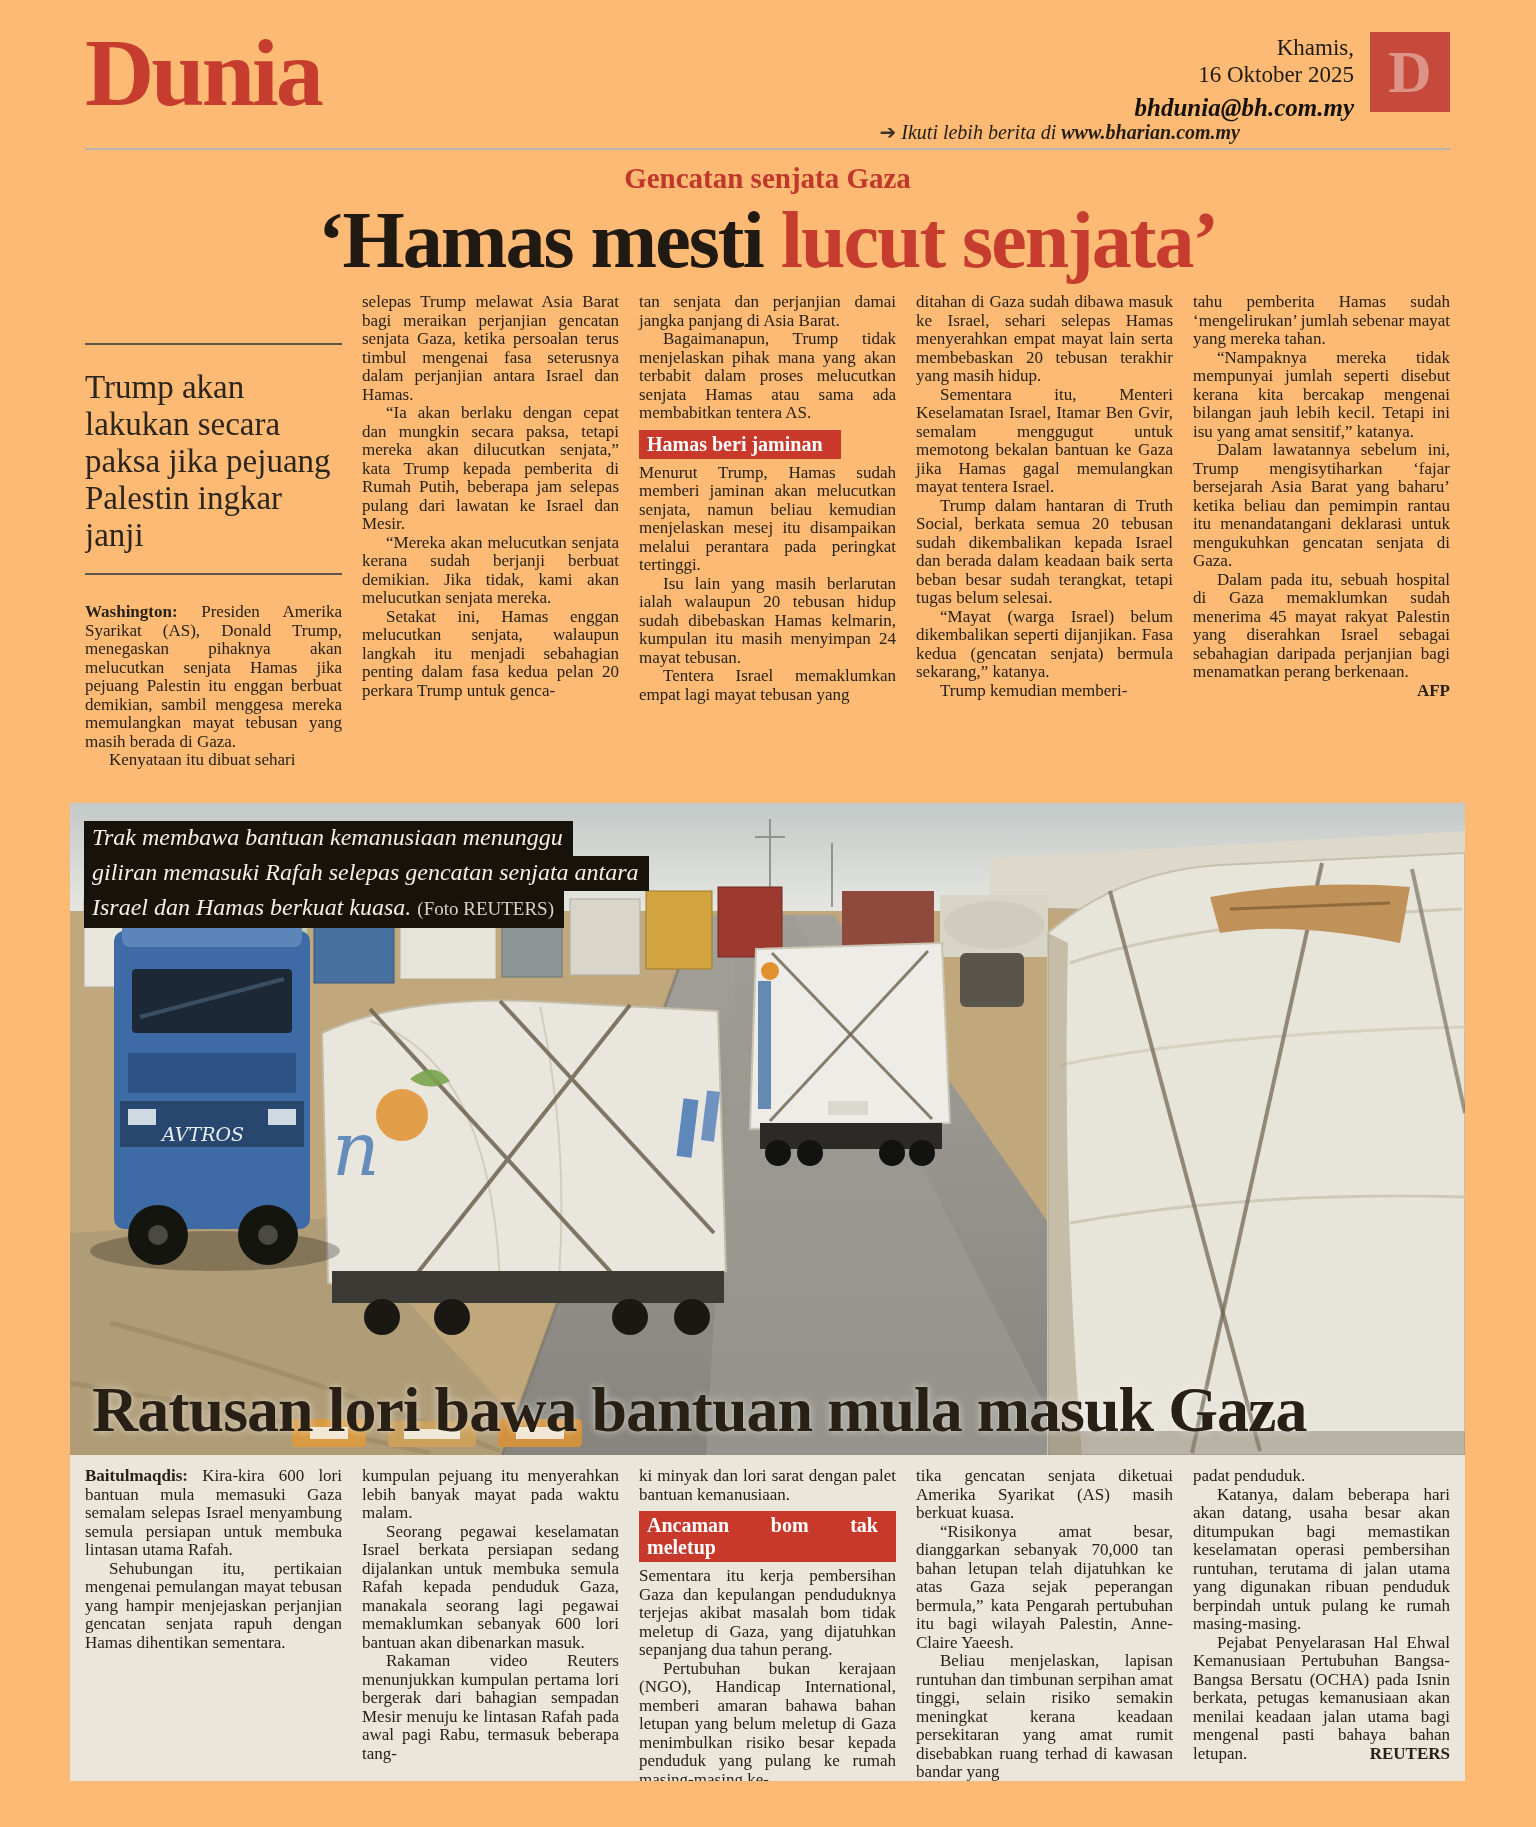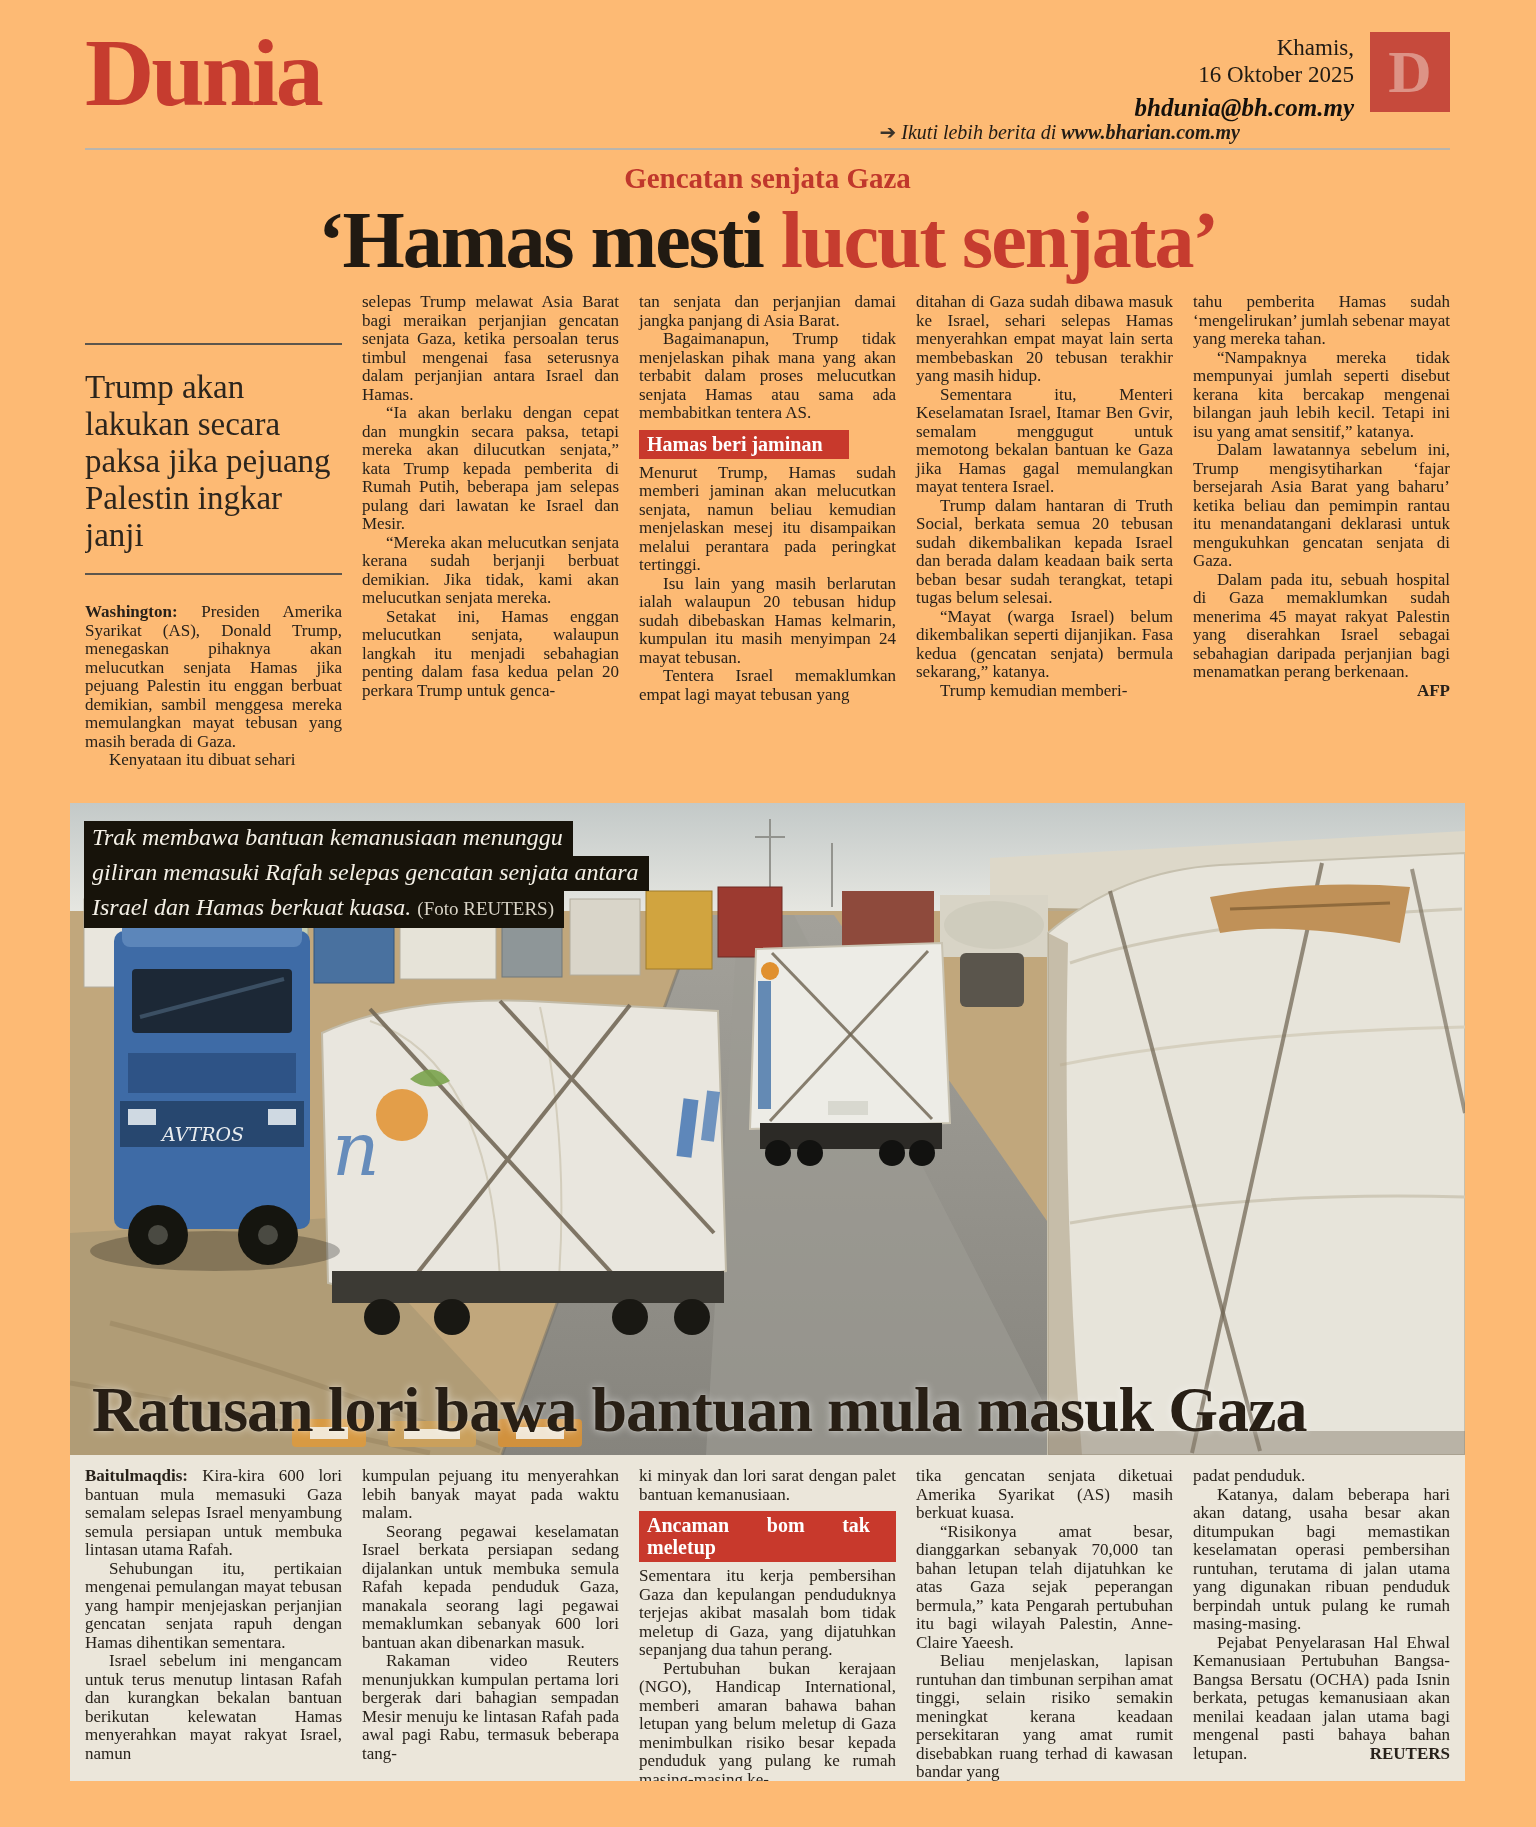--- a/index.html
+++ b/index.html
@@ -27,21 +27,21 @@
   
   .cols { display:grid; grid-template-columns:repeat(5,1fr); column-gap:20px; text-align:justify; font-size:17px; line-height:18.5px; color:#27211a; }
   .article1 { height:496px; margin-top:10px; overflow:hidden; }
   .body-p { margin:0; }
   .ind { text-indent:24px; }
   .lead { font-weight:bold; }
   .sf-rule { border-top:2px solid #5c564d; }
   .sf-top { margin-top:50px; }
   .standfirst { font-size:33px; line-height:37px; color:#2c251d; padding:24px 0 19px; text-align:left; }
   .first-after-sf { margin-top:28px; }
-  .label { display:inline-block; background:#c8392c; color:#fff; font-weight:bold; font-size:20px; line-height:22px; padding:3px 26px 4px 8px; margin:7px 0 5px; text-indent:0; }
+  .label { display:inline-block; background:#c8392c; color:#fff; font-weight:bold; font-size:20px; line-height:22px; padding:3px 18px 4px 8px; margin:7px 0 5px; text-indent:0; }
   .agency { float:right; font-weight:bold; }
 
   
   .photo { position:relative; margin:14px -15px 0; width:1395px; height:652px; overflow:hidden; }
   .photo svg { display:block; width:1395px; height:652px; }
   .caption { position:absolute; left:14px; top:18px; display:flex; flex-direction:column; align-items:flex-start; }
   .cap-line { background:#17130a; color:#f4f0e6; font-style:italic; font-size:24px; line-height:30px; padding:1px 10px 4px 8px; white-space:nowrap; }
   .credit { font-style:normal; font-size:19px; color:#d9d4c7; }
   .headline2 { position:absolute; left:22px; bottom:8px; font-size:64px; font-weight:bold; color:#281f15; letter-spacing:-1px; white-space:nowrap;
                text-shadow:0 0 9px rgba(255,255,255,.55), 0 0 2px rgba(255,255,255,.35); }
@@ -253,21 +253,20 @@
       <span class="cap-line"><span>Israel dan Hamas berkuat kuasa.</span> <span class="credit">(Foto REUTERS)</span></span>
     </figcaption>
     <div class="headline2">Ratusan lori bawa bantuan mula masuk Gaza</div>
   </figure>
 
   <section class="article2-box">
     <div class="cols">
       <div class="col">
         <p class="body-p"><b class="lead">Baitulmaqdis:</b> <span>Kira-kira 600 lori bantuan mula memasuki Gaza semalam selepas Israel menyambung semula persiapan untuk membuka lintasan utama Rafah.</span></p>
         <p class="body-p ind">Sehubungan itu, pertikaian mengenai pemulangan mayat tebusan yang hampir menjejaskan perjanjian gencatan senjata rapuh dengan Hamas dihentikan sementara.</p>
-        <p class="body-p ind">Israel sebelum ini mengancam untuk terus menutup lintasan Rafah dan kurangkan bekalan bantuan berikutan kelewatan Hamas menyerahkan mayat rakyat Israel, namun</p>
       </div>
       <div class="col">
         <p class="body-p">kumpulan pejuang itu menyerahkan lebih banyak mayat pada waktu malam.</p>
         <p class="body-p ind">Seorang pegawai keselamatan Israel berkata persiapan sedang dijalankan untuk membuka semula Rafah kepada penduduk Gaza, manakala seorang lagi pegawai memaklumkan sebanyak 600 lori bantuan akan dibenarkan masuk.</p>
         <p class="body-p ind">Rakaman video Reuters menunjukkan kumpulan pertama lori bergerak dari bahagian sempadan Mesir menuju ke lintasan Rafah pada awal pagi Rabu, termasuk beberapa tang-</p>
       </div>
       <div class="col">
         <p class="body-p">ki minyak dan lori sarat dengan palet bantuan kemanusiaan.</p>
         <div class="label">Ancaman bom tak meletup</div>
         <p class="body-p">Sementara itu kerja pembersihan Gaza dan kepulangan penduduknya terjejas akibat masalah bom tidak meletup di Gaza, yang dijatuhkan sepanjang dua tahun perang.</p>

